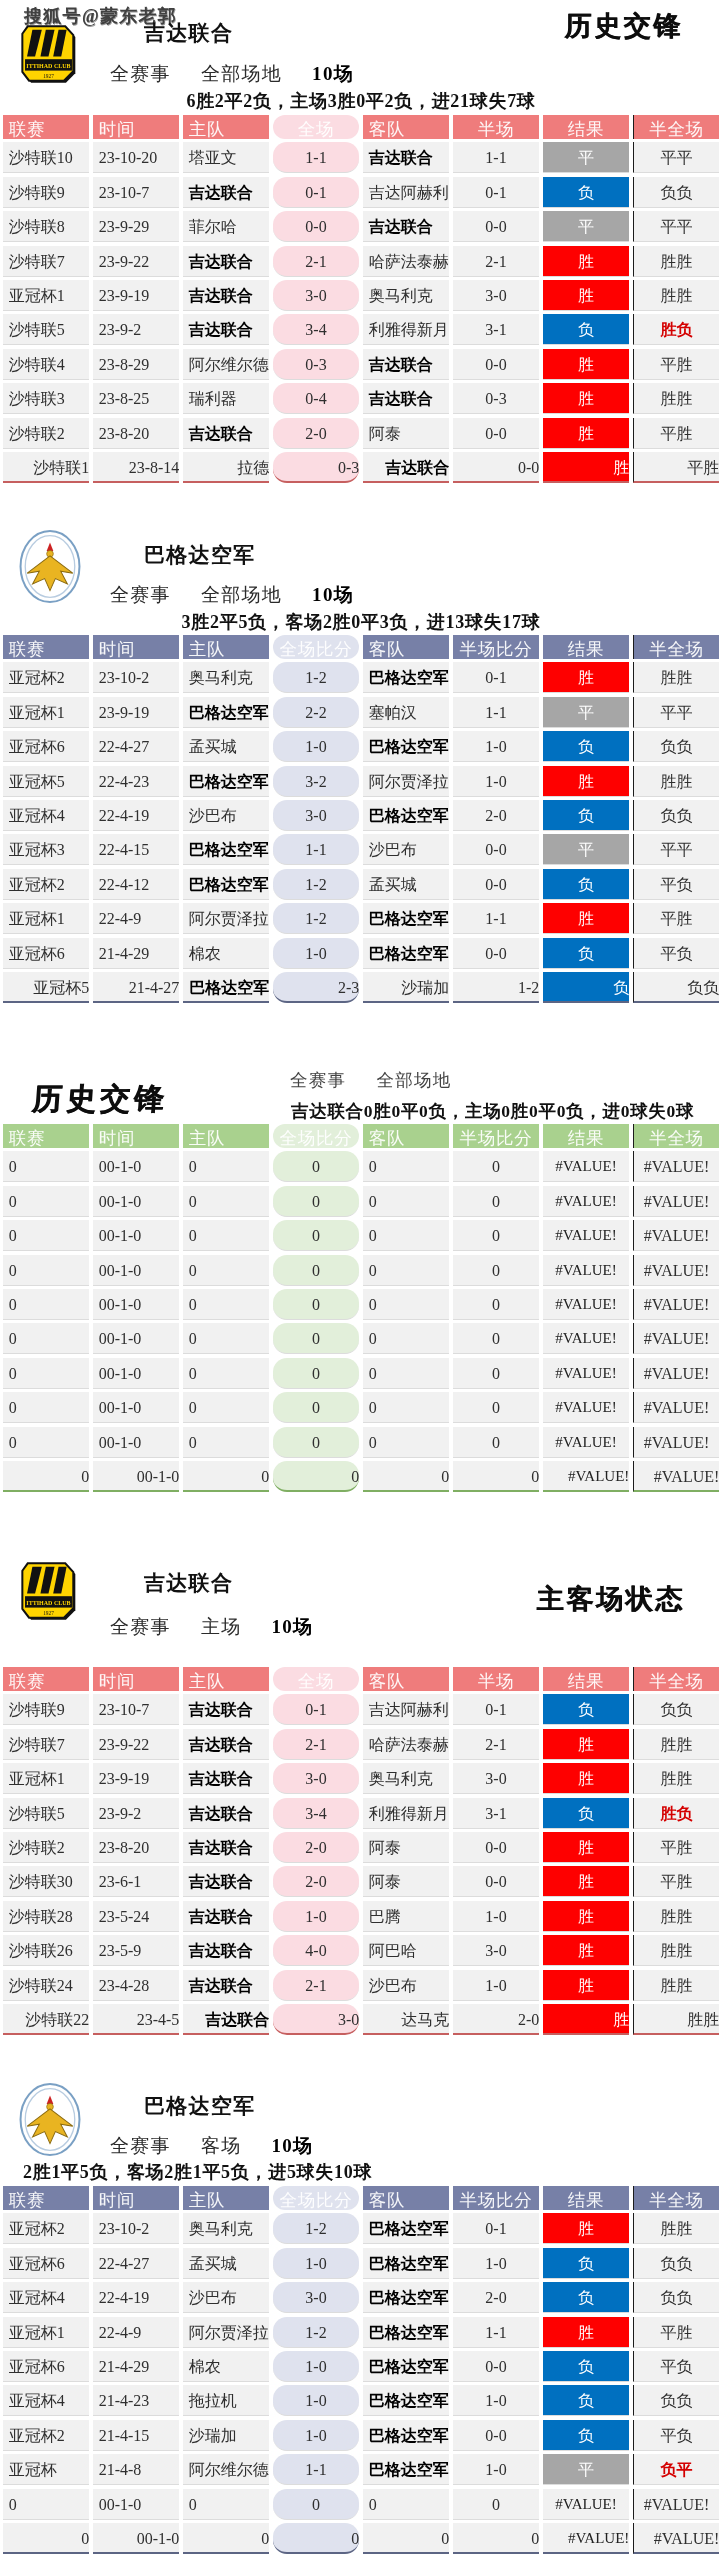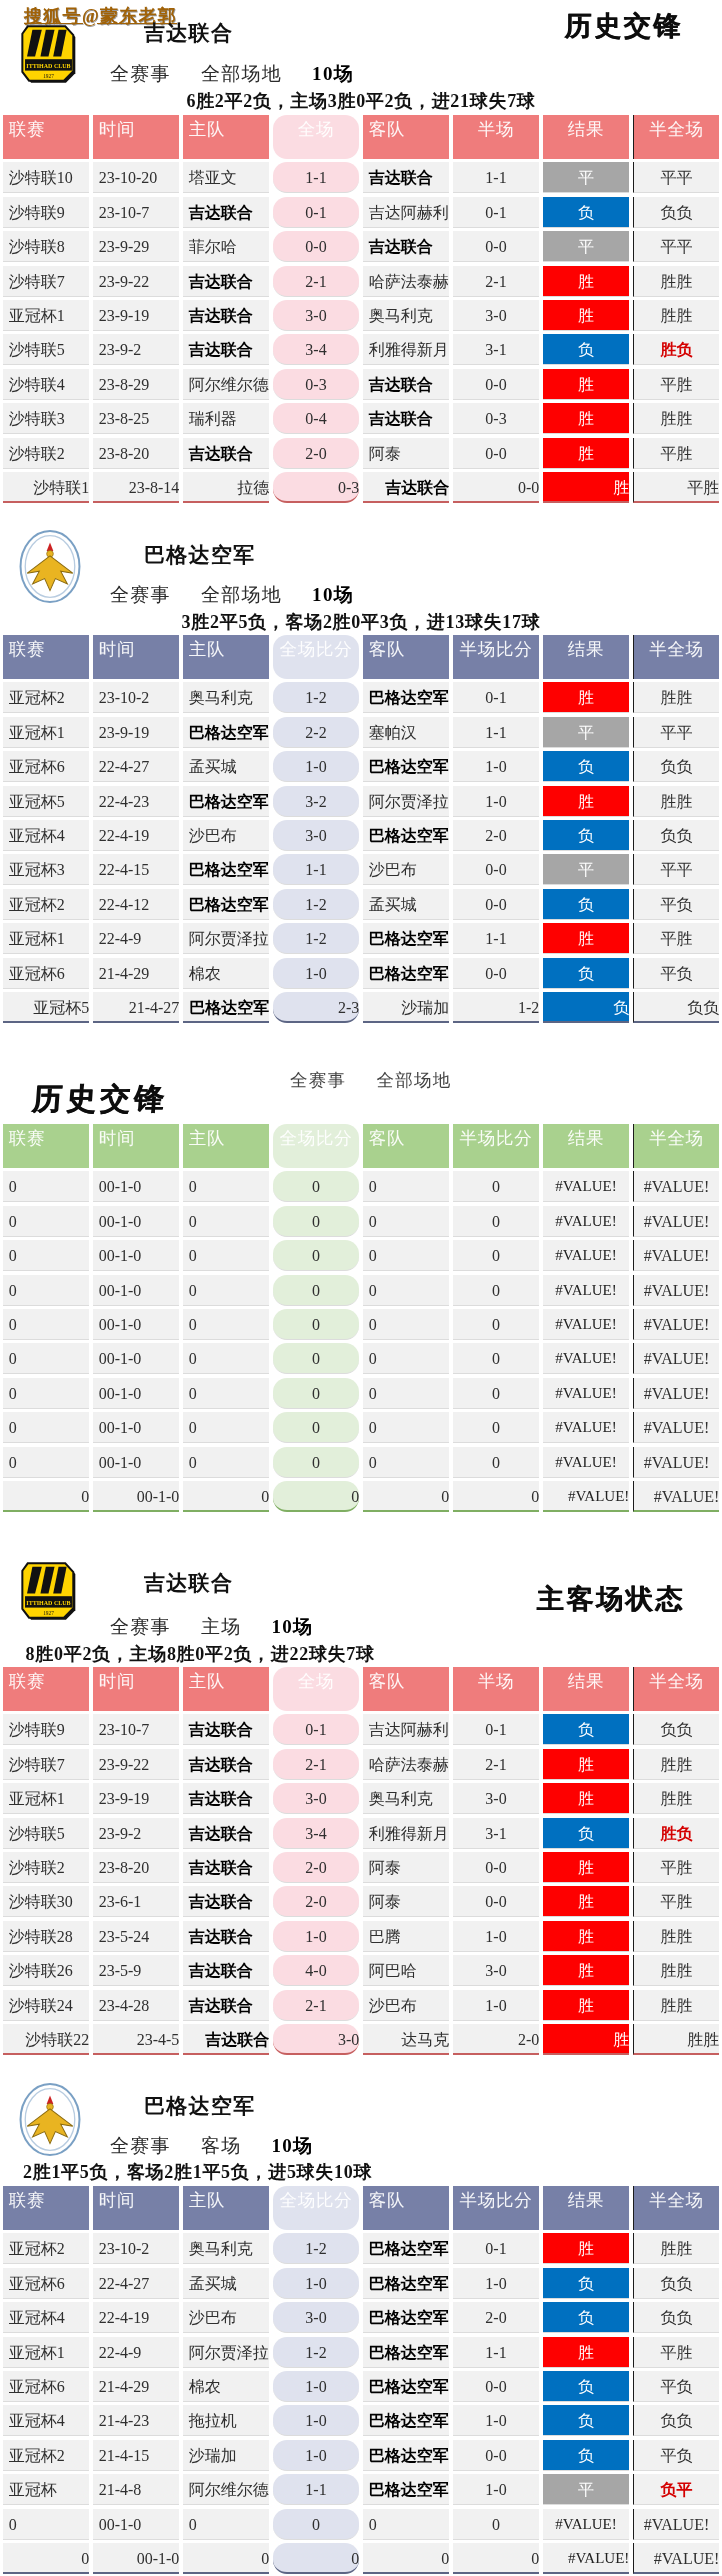--- a/index.html
+++ b/index.html
@@ -7,43 +7,43 @@
     position:relative;
     width:722px;height:2576px;
     background:#ffffff;
     overflow:hidden;
     font-family:"Liberation Serif","DejaVu Serif",serif;
     color:#2f2f2f;
   }
   .abs{position:absolute;}
   
   .watermark{
-    left:24px;top:4px;font-size:18px;font-weight:700;color:#a16207;
-    letter-spacing:1.3px;text-shadow:0.7px 0.7px 0 #9a9a9a;text-decoration:underline;
+    left:24px;top:4px;font-size:18px;font-weight:700;color:#404040;
+    letter-spacing:1.3px;text-shadow:0.7px 0.7px 0 #9a9a9a;
   }
   .side-title{
     font-size:27px;font-weight:900;color:#0d0d0d;letter-spacing:2.7px;
     text-shadow:0.7px 0 0 #0d0d0d;
   }
   .hist-title{
     font-size:30px;font-weight:900;color:#0d0d0d;letter-spacing:4px;
     transform:skewX(-4deg);text-shadow:0.7px 0 0 #0d0d0d;
   }
   .club-title{font-size:21px;font-weight:700;color:#111;letter-spacing:1.3px;}
   .meta{display:flex;gap:30px;font-size:19px;color:#2b2b2b;letter-spacing:1.3px;justify-content:space-between;}
   .meta .count{font-weight:700;color:#000;}
   .summary{font-size:18px;font-weight:700;color:#111;letter-spacing:0.7px;}
   .summary.centered{left:0;width:100%;text-align:center;}
   
   .tblock{left:0;width:100%;padding:0 2.7px;box-sizing:border-box;}
   .thead,.trow{
     display:grid;grid-template-columns:repeat(8,1fr);gap:3.4px;margin-bottom:3.4px;
   }
   .hcell{
-    height:44px;line-height:28px;text-align:center;font-size:17.5px;
+    height:24px;line-height:28px;text-align:center;font-size:17.5px;
     color:rgba(255,255,255,.93);background:var(--head);letter-spacing:0.7px;
     overflow:hidden;white-space:nowrap;
   }
   .cell{
     height:31px;line-height:31px;font-size:16px;background:#f1f1f1;
     border-bottom:0.7px solid #dcdcdc;overflow:hidden;white-space:nowrap;
     text-align:center;box-sizing:border-box;
   }
   .col0,.col1,.col2,.col4{text-align:left;padding-left:6px;}
   .col3{background:var(--score-bg);border-radius:14px;}
@@ -331,20 +331,21 @@
       </div>
   </div>
 </div>
 
 <div class="abs theme-green" style="top:1068px;left:0;width:100%;height:439px;">
   <div class="abs hist-title" style="left:32px;top:10.8px;">历史交锋</div>
   <div class="abs meta" style="left:290px;top:0px;font-size:17.5px;color:#444;">
     <span>全赛事</span>
     <span>全部场地</span>
   </div>
+  <div class="abs summary" style="left:291px;top:31px;font-size:17.5px;">吉达联合0胜0平0负，主场0胜0平0负，进0球失0球</div>
   <div class="abs tblock" style="top:56px;">
     <div class="thead">
         <div class="hcell col0">联赛</div>
         <div class="hcell col1">时间</div>
         <div class="hcell col2">主队</div>
         <div class="hcell col3">全场比分</div>
         <div class="hcell col4">客队</div>
         <div class="hcell col5">半场比分</div>
         <div class="hcell col6">结果</div>
         <div class="hcell col7">半全场</div>
@@ -465,21 +466,20 @@
     <rect x="9" y="58" width="70" height="17" fill="#111"></rect>
     <text x="44" y="71" text-anchor="middle" font-size="9" font-weight="bold" fill="#ffd400">ITTIHAD CLUB</text>
     <text x="44" y="86" text-anchor="middle" font-size="8" fill="#111">1927</text>
   </svg>
   <div class="abs club-title" style="left:144px;top:20px;">吉达联合</div>
   <div class="abs meta" style="left:110px;top:65px;">
     <span>全赛事</span>
     <span>主场</span>
     <span class="count">10场</span>
   </div>
-  <div class="abs summary" style="left:25.6px;top:93px;">8胜0平2负，主场8胜0平2负，进22球失7球</div>
   <div class="abs tblock" style="top:118px;">
     <div class="thead">
         <div class="hcell col0">联赛</div>
         <div class="hcell col1">时间</div>
         <div class="hcell col2">主队</div>
         <div class="hcell col3">全场</div>
         <div class="hcell col4">客队</div>
         <div class="hcell col5">半场</div>
         <div class="hcell col6">结果</div>
         <div class="hcell col7">半全场</div>

